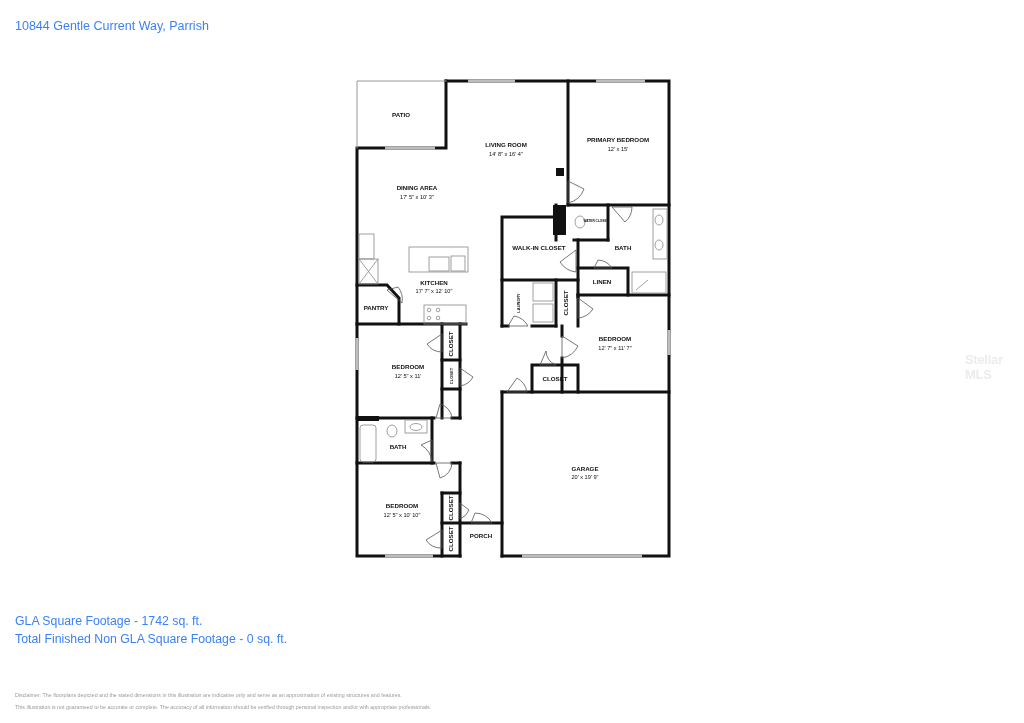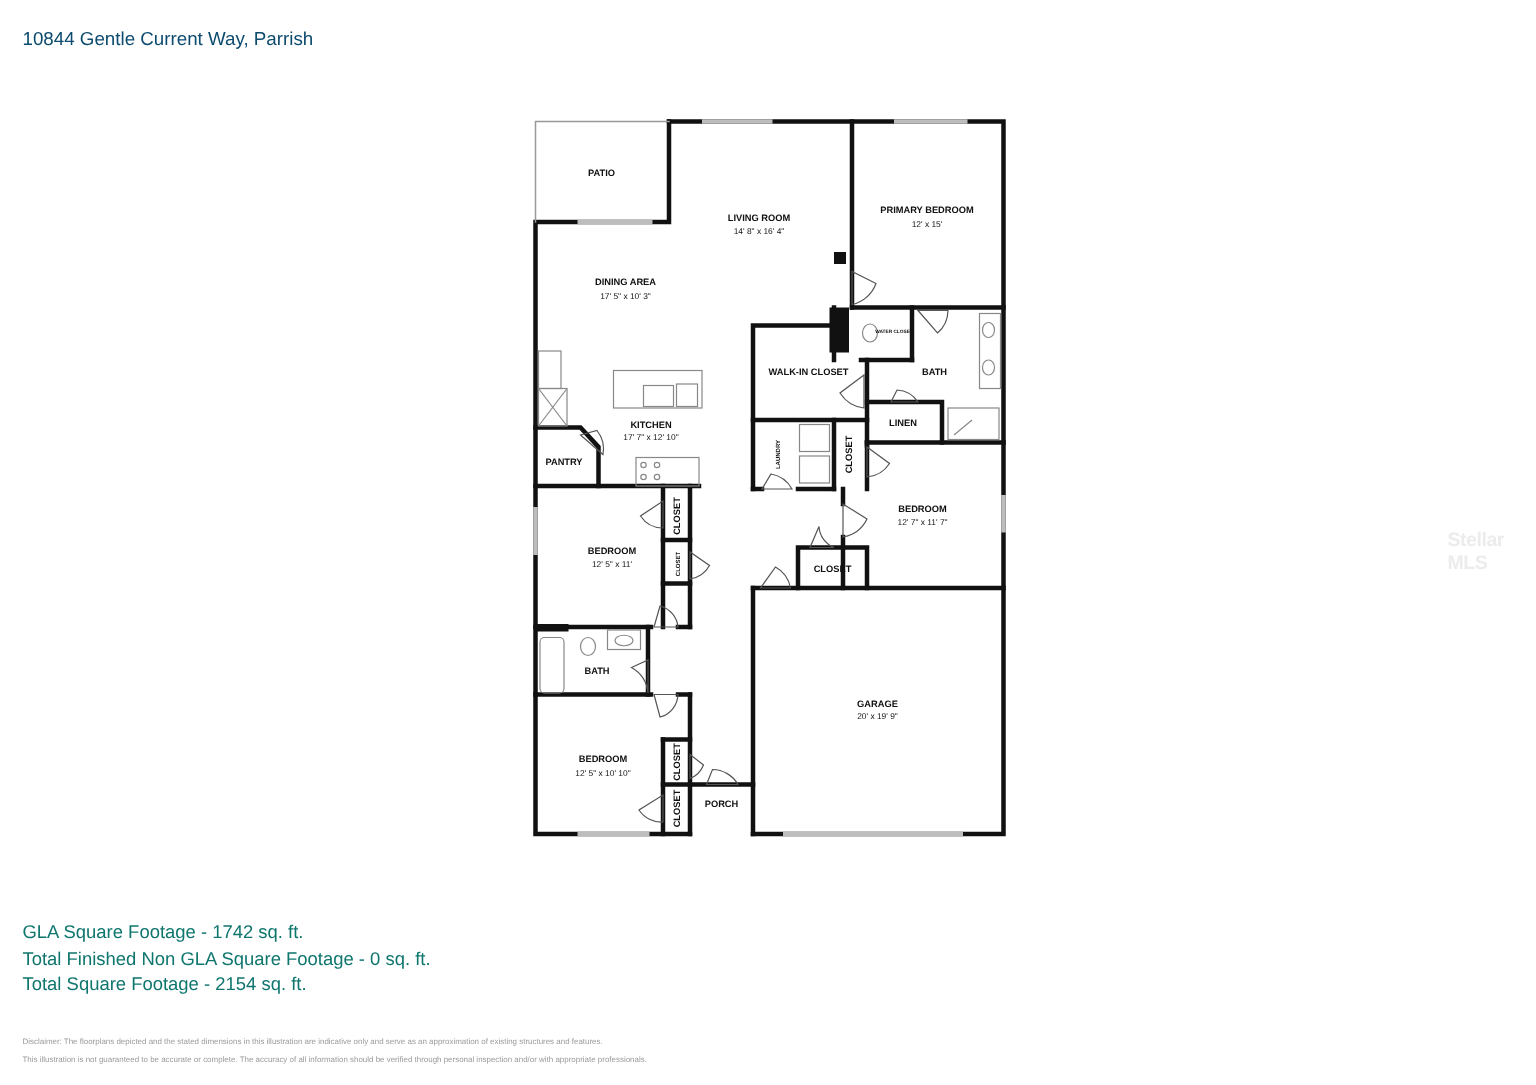--- a/index.html
+++ b/index.html
@@ -1,22 +1,22 @@
 <!DOCTYPE html>
 <html><head>
 <meta charset="utf-8">
 <style>
   html, body { margin:0; padding:0; background:#ffffff; }
   body { width:1024px; height:723px; position:relative; overflow:hidden; font-family:"Liberation Sans", sans-serif; color:#111; }
-  .title { position:absolute; left:15px; top:19px; font-size:12.5px; color:#0c4a6e;text-align:center; }
+  .title { position:absolute; left:15px; top:19px; font-size:12.5px; color:#3b82f6;text-align:center; }
   .plan { position:absolute; left:0; top:0; width:1024px; height:723px; }
   .plan text { font-family:"Liberation Sans", sans-serif; fill:#111; }
   .rl { font-size:6.2px; font-weight:bold; }
   .rd { font-size:5.6px; }
-  .stats { position:absolute; left:15px; top:613px; font-size:12.3px; line-height:17.5px; color:#0f766e; }
+  .stats { position:absolute; left:15px; top:613px; font-size:12.3px; line-height:17.5px; color:#3b82f6; }
   .stats div { white-space:nowrap; }
   .disc { position:absolute; left:15px; top:689px; font-size:5.3px; color:#9a9a9a; line-height:12px; }
   .disc div { white-space:nowrap; }
   .watermark { position:absolute; left:965px; top:352px; font-size:13px; font-weight:bold; color:#ececec; letter-spacing:-0.3px; }
 </style>
 </head>
 <body>
 
 <div class="title">10844 Gentle Current Way, Parrish</div>
 
@@ -169,19 +169,18 @@
     <text class="rl" x="453" y="539" transform="rotate(-90 453 539)">CLOSET</text>
     <text class="rl" x="481" y="538">PORCH</text>
   </g>
 </svg>
 
 <div class="watermark">Stellar MLS</div>
 
 <div class="stats">
   <div>GLA Square Footage - 1742 sq. ft.</div>
   <div>Total Finished Non GLA Square Footage - 0 sq. ft.</div>
-  <div>Total Square Footage - 2154 sq. ft.</div>
 </div>
 
 <div class="disc">
   <div>Disclaimer: The floorplans depicted and the stated dimensions in this illustration are indicative only and serve as an approximation of existing structures and features.</div>
   <div>This illustration is not guaranteed to be accurate or complete. The accuracy of all information should be verified through personal inspection and/or with appropriate professionals.</div>
 </div>
 
 </body></html>

